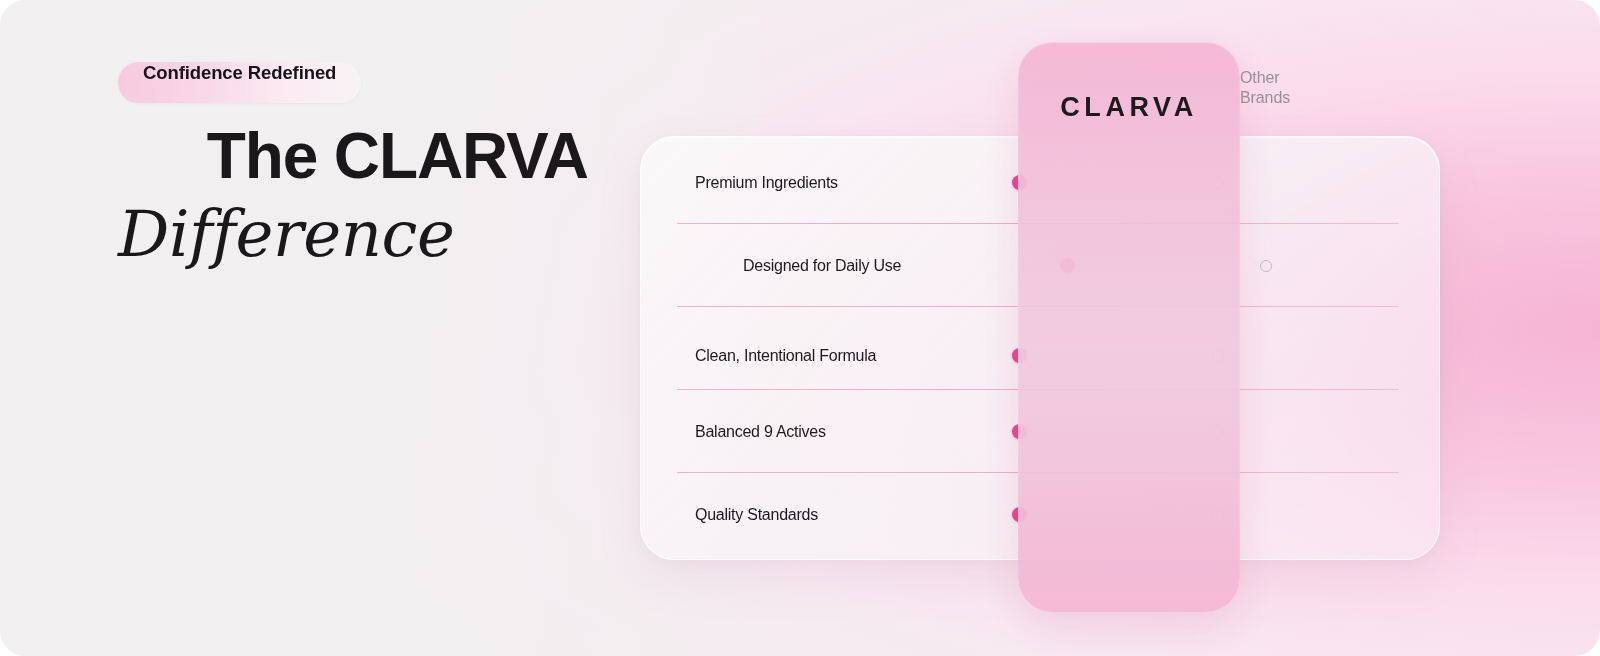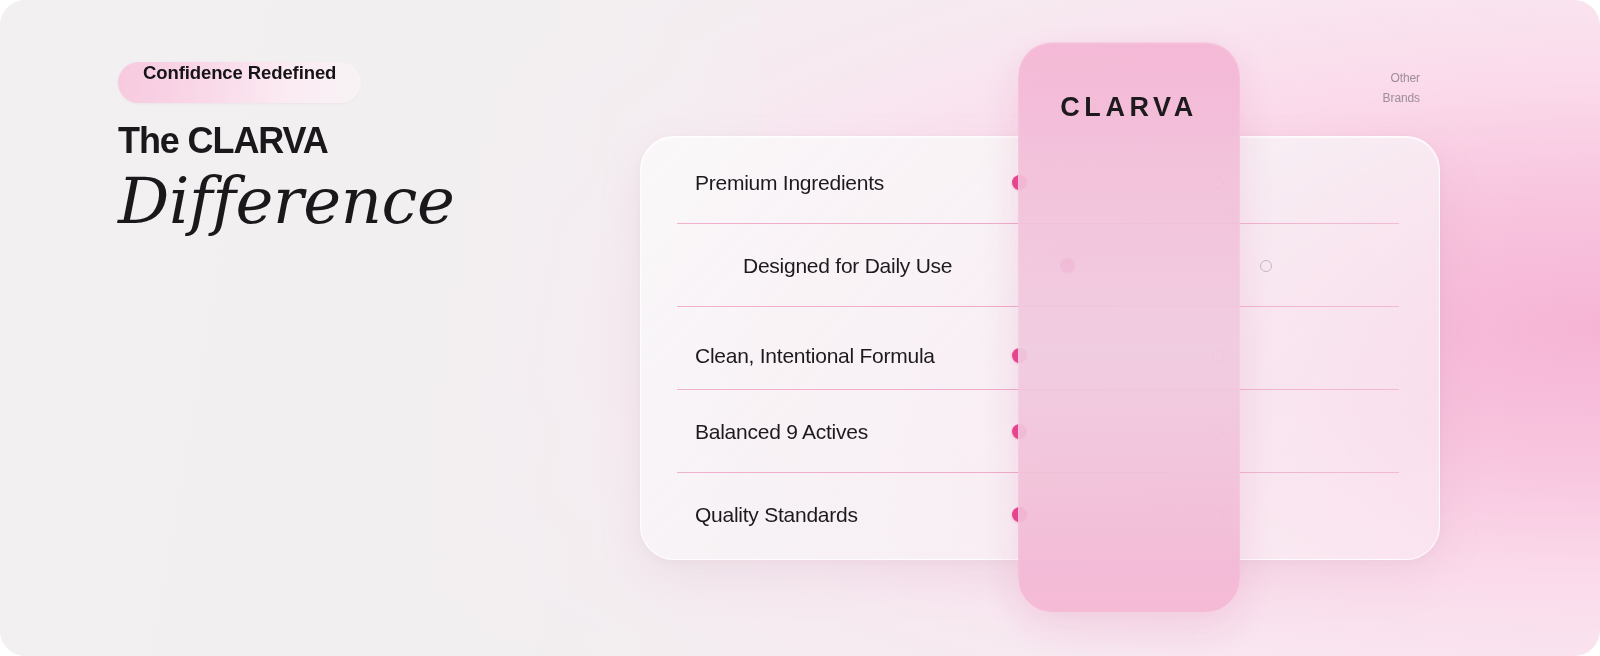--- a/index.html
+++ b/index.html
@@ -60,26 +60,27 @@
   }
 
   .headline {
     position: absolute;
     top: 120px;
     left: 0;
     width: 470px;
   }
   .headline .line1 {
     font-family: "Liberation Sans", sans-serif;
-    font-size: 36px;
+    font-size: 64px;
     font-weight: 700;
     letter-spacing: -1.1px;
     color: #1b181c;
     line-height: 1.15;
     white-space: nowrap;
+    text-align: right;
   }
   .headline .line2 {
     font-family: "DejaVu Serif", serif;
     font-style: italic;
     font-size: 64px;
     font-weight: 400;
     letter-spacing: -0.4px;
     color: #1b181c;
     line-height: 1.20;
     margin-top: 2px;
@@ -122,21 +123,21 @@
     position: absolute;
     left: 0;
     width: 100%;
     height: 83px;
     display: flex;
     align-items: center;
   }
   .row-label {
     position: absolute;
     left: 54px;
-    font-size: 21px;
+    font-size: 16px;
     color: #1d1a1f;
     letter-spacing: -0.25px;
     white-space: nowrap;
   }
   .row-divider {
     position: absolute;
     left: 36px;
     width: 722px;
     height: 1.4px;
     background: linear-gradient(90deg, #f0a8c8 0%, #eda2c4 55%, #f3b6d2 100%);
@@ -186,22 +187,22 @@
     letter-spacing: 4.6px;
     color: #0d0c0f;
   }
 
   
   .other-head {
     position: absolute;
     left: 1240px;
     top: 68px;
     width: 180px;
-    text-align: right;
-    font-size: 12px;
+    text-align: left;
+    font-size: 16px;
     line-height: 20px;
     color: #9c8e96;
     letter-spacing: -0.1px;
     z-index: 5;
   }
 </style>
 </head>
 <body>
 
 <div id="stage">

